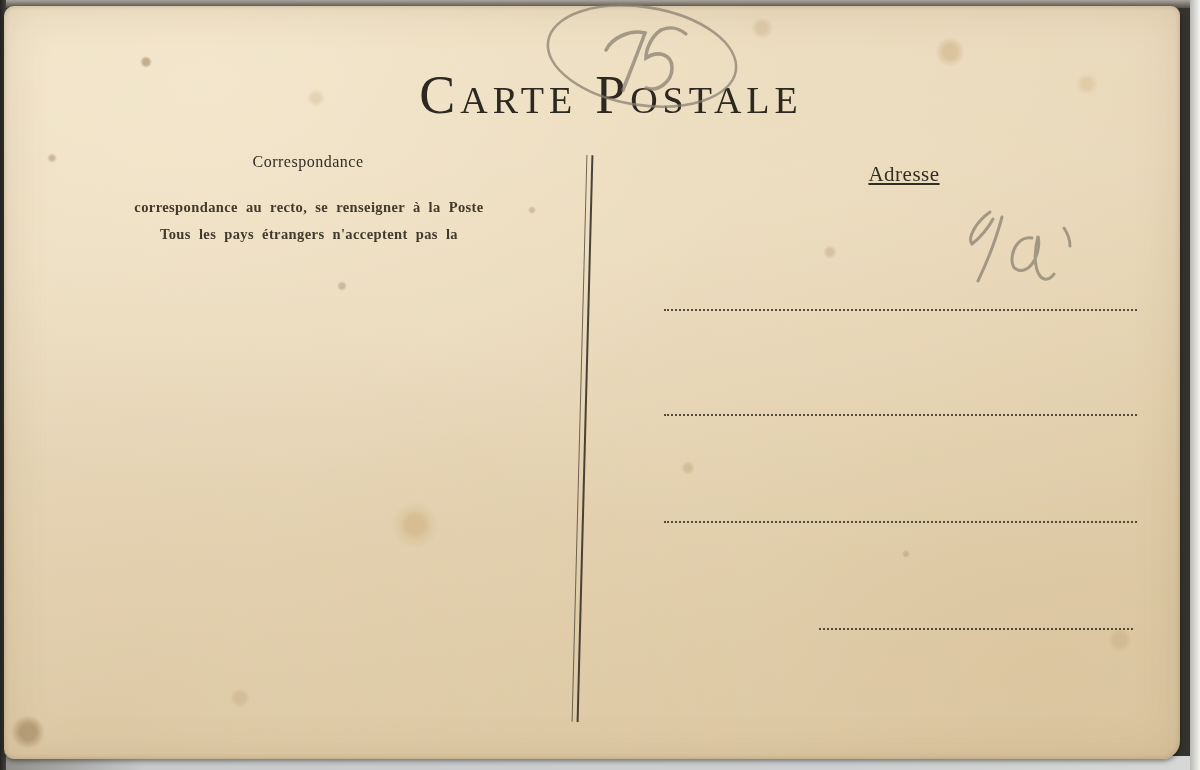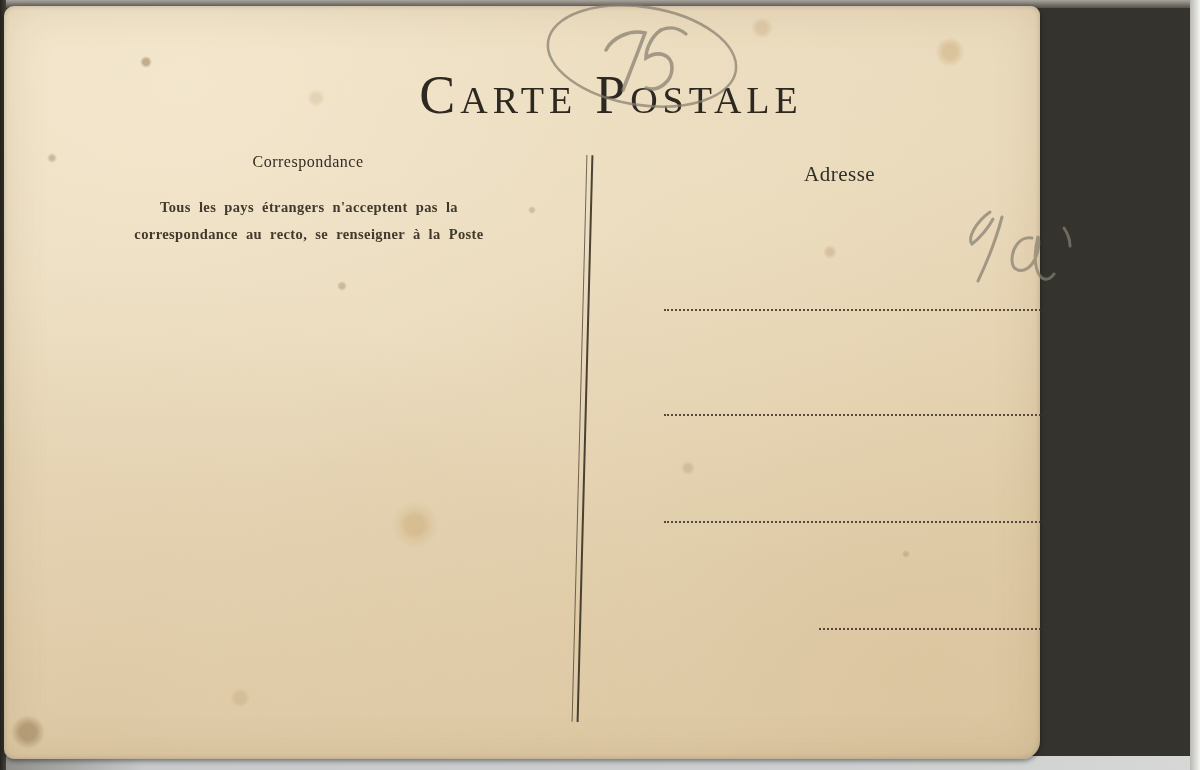--- a/index.html
+++ b/index.html
@@ -13,21 +13,21 @@
     background:linear-gradient(#a8a49c,#55524a);}
   .strip-right{position:absolute;right:0;top:0;width:10px;height:100%;
     background:linear-gradient(90deg,#b9b8b3,#f4f4f1);}
   .strip-bottom{position:absolute;left:0;bottom:0;width:100%;height:14px;
     background:linear-gradient(90deg,#8e8d89,#c7c9ca 12%,#cdcfd0 70%,#d6d7d6);}
   .strip-left{position:absolute;left:0;top:0;width:6px;height:100%;
     background:linear-gradient(90deg,#24221e,#45423b);}
 
   
   .card{
-    position:absolute;left:4px;top:6px;width:1036px;height:753px;
+    position:absolute;left:4px;top:6px;width:1176px;height:753px;
     border-radius:10px 9px 18px 10px;
     background:
       
       radial-gradient(circle at 411px 519px, rgba(186,146,80,.30) 0 9px, rgba(186,146,80,.13) 15px, transparent 24px),
       radial-gradient(circle at 946px 46px,  rgba(170,128,62,.26) 0 7px, transparent 15px),
       radial-gradient(circle at 1083px 78px, rgba(170,128,62,.17) 0 5px, transparent 11px),
       radial-gradient(circle at 142px 56px,  rgba(116,82,42,.38) 0 3px, transparent 6px),
       radial-gradient(circle at 48px 152px,  rgba(116,82,42,.30) 0 2px, transparent 5px),
       radial-gradient(circle at 338px 280px, rgba(128,106,76,.32) 0 2.5px, transparent 5px),
       radial-gradient(circle at 826px 246px, rgba(142,102,58,.22) 0 3px, transparent 7px),
@@ -61,22 +61,22 @@
   .corr-heading{
     position:absolute;left:104px;top:147px;width:400px;text-align:center;
     font-size:16px;color:#322d25;letter-spacing:.5px;
   }
   .corr-note{
     position:absolute;left:60px;top:188px;width:490px;text-align:center;
     font-size:14.5px;font-weight:bold;color:#40392c;
     letter-spacing:.4px;word-spacing:4px;line-height:27px;
   }
   .addr-heading{
-    position:absolute;left:800px;top:156px;width:200px;text-align:left;
-    font-size:21px;color:#322d25;letter-spacing:.5px;
+    position:absolute;left:800px;top:156px;width:200px;text-align:center;
+    font-size:21px;color:#322d25;letter-spacing:.5px;text-decoration:underline;
   }
 
   .divider{
     position:absolute;left:575px;top:149px;height:567px;width:4px;
     border-left:1px solid rgba(62,55,43,.72);
     border-right:2px solid rgba(52,45,35,.88);
     transform:rotate(1.5deg);
   }
 
   .dotted{position:absolute;height:0;border-top:2px dotted rgba(58,50,40,.85);}
@@ -97,22 +97,22 @@
   <div class="strip-right"></div>
   <div class="strip-left"></div>
 
   <div class="card">
 
     <div class="title"><span class="w">Carte</span><span class="w">Postale</span></div>
 
     <div class="corr-heading">Correspondance</div>
 
     <div class="corr-note">
+      <div>correspondance au recto, se renseigner à la Poste</div>
       <div>Tous les pays étrangers n'acceptent pas la</div>
-      <div>correspondance au recto, se renseigner à la Poste</div>
     </div>
 
     <div class="addr-heading">Adresse</div>
 
     <div class="divider"></div>
 
     <div class="dotted dot1"></div>
     <div class="dotted dot2"></div>
     <div class="dotted dot3"></div>
     <div class="dotted dot4"></div>

